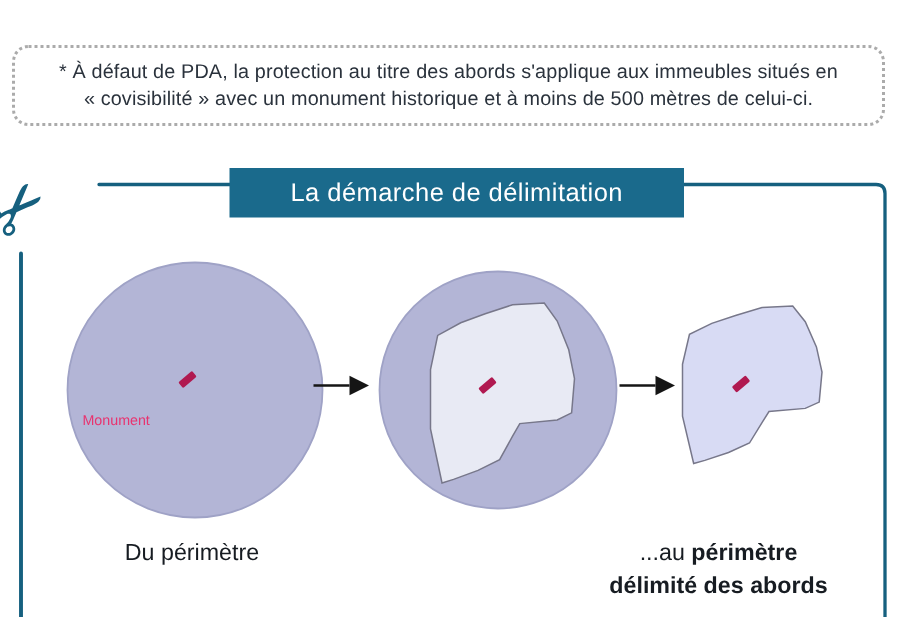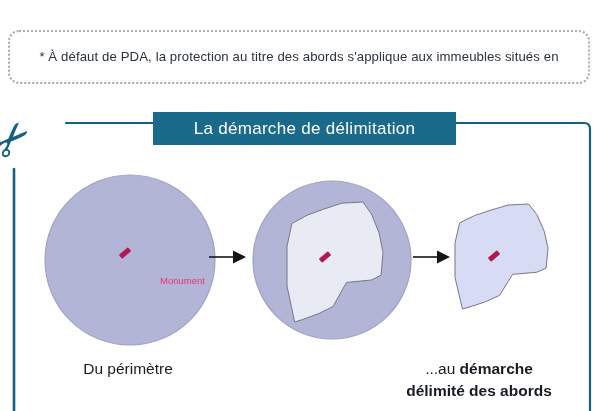--- a/index.html
+++ b/index.html
@@ -23,39 +23,40 @@
   
   .title-badge{
     position:absolute;left:153px;top:88px;width:303px;height:33px;
     background:#1a6a8c;border-radius:0;
     display:flex;align-items:center;justify-content:center;
     color:#ffffff;font-size:17px;letter-spacing:0.3px;
   }
   
   .monument-label{
     position:absolute;left:55px;top:251px;width:150px;
-    text-align:right;font-size:9.5px;line-height:12px;color:#e8336f;
+    text-align:left;font-size:9.5px;line-height:12px;color:#e8336f;
   }
   
   .caption{
     position:absolute;top:334px;text-align:center;
     font-size:15.5px;line-height:21.5px;color:#171c22;
   }
   .caption-left{left:28px;width:200px;}
   .caption-right{left:358px;width:242px;}
   .caption b{font-weight:bold;}
 </style>
 </head>
 <body>
 
 <div class="stage">
 
   <div class="note-box">
     <div class="note-text">
       <span>* À défaut de PDA, la protection au titre des abords s'applique aux immeubles situés en</span><br>
+      <span>« covisibilité » avec un monument historique et à moins de 500 mètres de celui-ci.</span>
     </div>
   </div>
 
   <svg class="diagram-svg" viewBox="0 0 600 411">
 
     <path d="M 66,99 H 584 Q 590,99 590,105 V 396" fill="none" stroke-width="2.2" stroke-linecap="round" stroke="#16607f"></path>
     <path d="M 14,145 V 394 Q 14,398.5 19,398.5 H 600" fill="none" stroke-width="2.6" stroke-linecap="round" stroke="#16607f"></path>
     <path d="M 170,400.5 H 600" fill="none" stroke-width="1.6" stroke="#16607f"></path>
 
     <text x="0" y="0" font-size="47" transform="translate(9,141) rotate(-45)" fill="#16607f">✂</text>
@@ -87,17 +88,17 @@
   </div>
 
   <div class="monument-label">
     <div>Monument</div>
   </div>
 
   <div class="caption caption-left">
     <span>Du périmètre</span><br>
   </div>
   <div class="caption caption-right">
-    <span>...au </span><b>démarche</b><br>
+    <span>...au </span><b>périmètre</b><br>
     <b>délimité des abords</b>
   </div>
 
 </div>
 
 </body></html>

